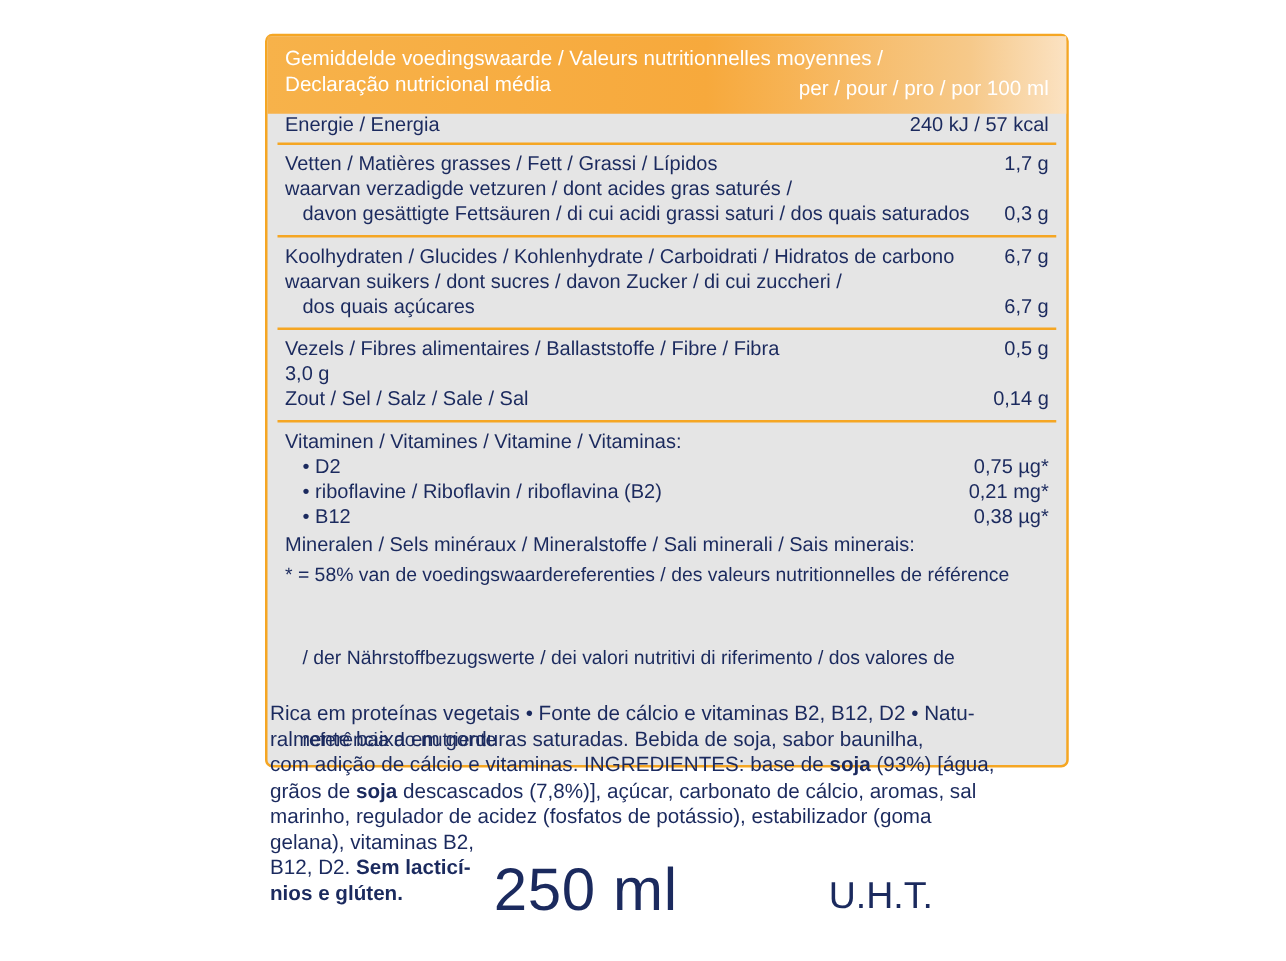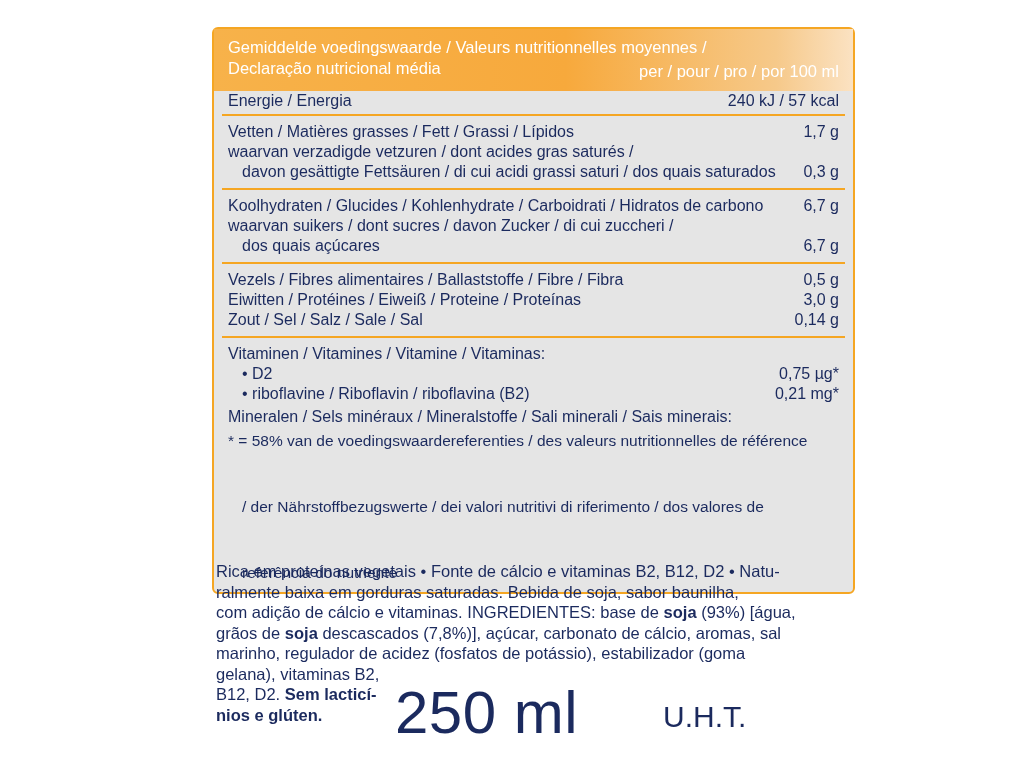--- a/index.html
+++ b/index.html
@@ -91,21 +91,21 @@
     font-size: 16.5px;
     line-height: 20.5px;
   }
   .bottom p { margin: 0; }
   .bottom b { font-weight: bold; }
 
   .volume {
     position: absolute;
     left: 395px;
     top: 686px;
-    font-size: 60px;
+    font-size: 48px;
     line-height: 54px;
     letter-spacing: 0.5px;
   }
   .uht {
     position: absolute;
     left: 663px;
     top: 692px;
     font-size: 30px;
     line-height: 50px;
   }
@@ -159,40 +159,43 @@
     </div>
 
     <div class="divider"></div>
 
     <div class="rowgroup block">
       <div class="flexline">
         <span class="txt">Vezels / Fibres alimentaires / Ballaststoffe / Fibre / Fibra</span>
         <span class="val">0,5 g</span>
       </div>
       <div class="flexline">
-        <span class="txt">Eiwitten / Protéines / Eiweiß / Proteine / Proteínas</span>
         <span class="val">3,0 g</span>
       </div>
       <div class="flexline">
         <span class="txt">Zout / Sel / Salz / Sale / Sal</span>
         <span class="val">0,14 g</span>
       </div>
     </div>
 
     <div class="divider"></div>
 
     <div class="rowgroup block">
       <div class="plain">Vitaminen / Vitamines / Vitamine / Vitaminas:</div>
       <div class="flexline">
         <span class="txt bullet-line">• D2</span>
         <span class="val">0,75 µg*</span>
       </div>
       <div class="flexline">
         <span class="txt bullet-line">• riboflavine / Riboflavin / riboflavina (B2)</span>
         <span class="val">0,21 mg*</span>
+      </div>
+      <div class="flexline">
+        <span class="txt bullet-line">• B12</span>
+        <span class="val">0,38 µg*</span>
       </div>
     </div>
 
     <div class="rowgroup">
       <div class="plain">Mineralen / Sels minéraux / Mineralstoffe / Sali minerali / Sais minerais:</div>
     </div>
 
     <div class="footnote">
       <div>* = 58% van de voedingswaardereferenties / des valeurs nutritionnelles de référence</div>
       <div class="cont">/ der Nährstoffbezugswerte / dei valori nutritivi di riferimento / dos valores de</div>

